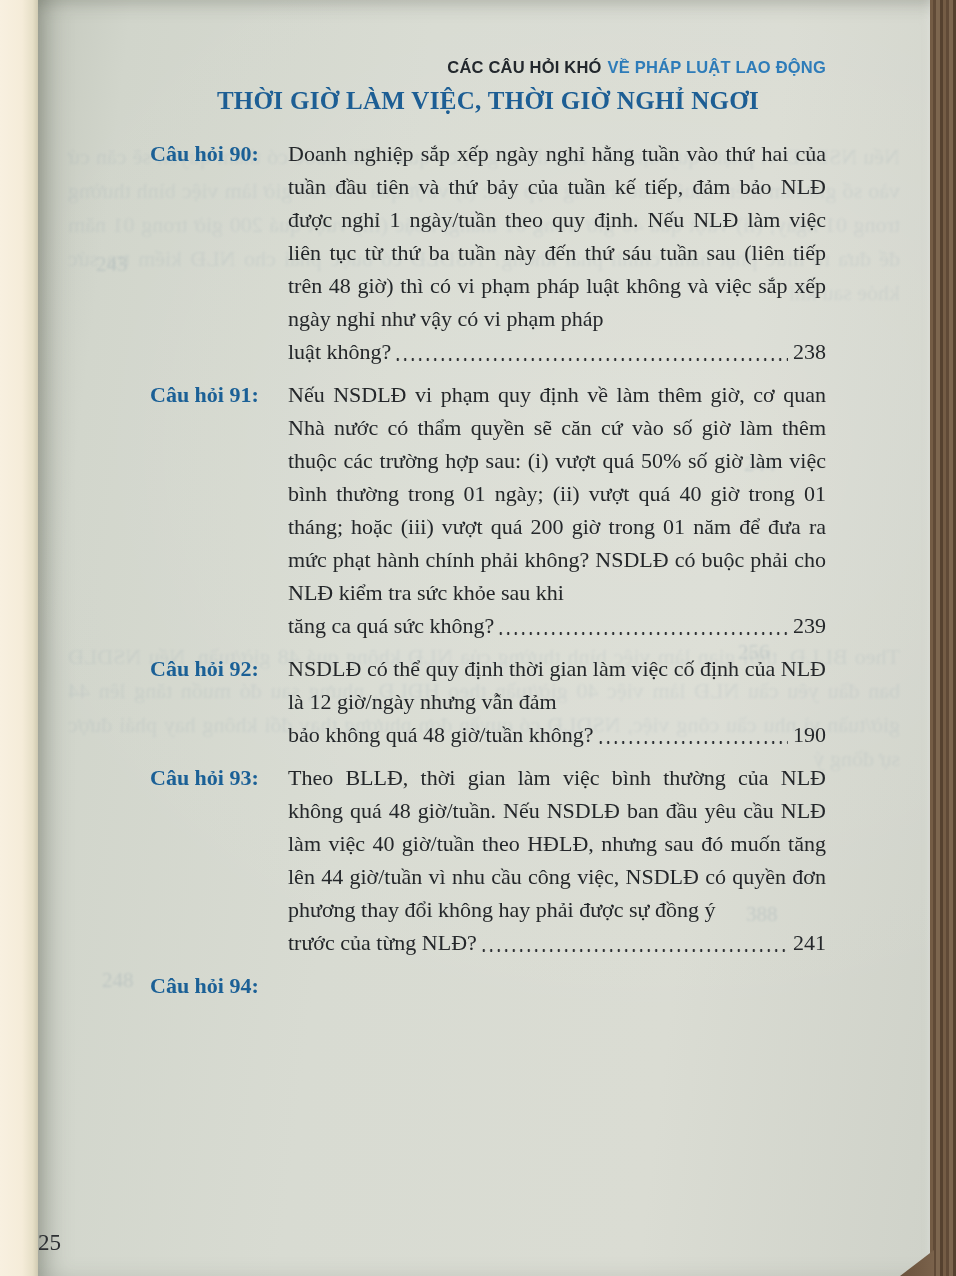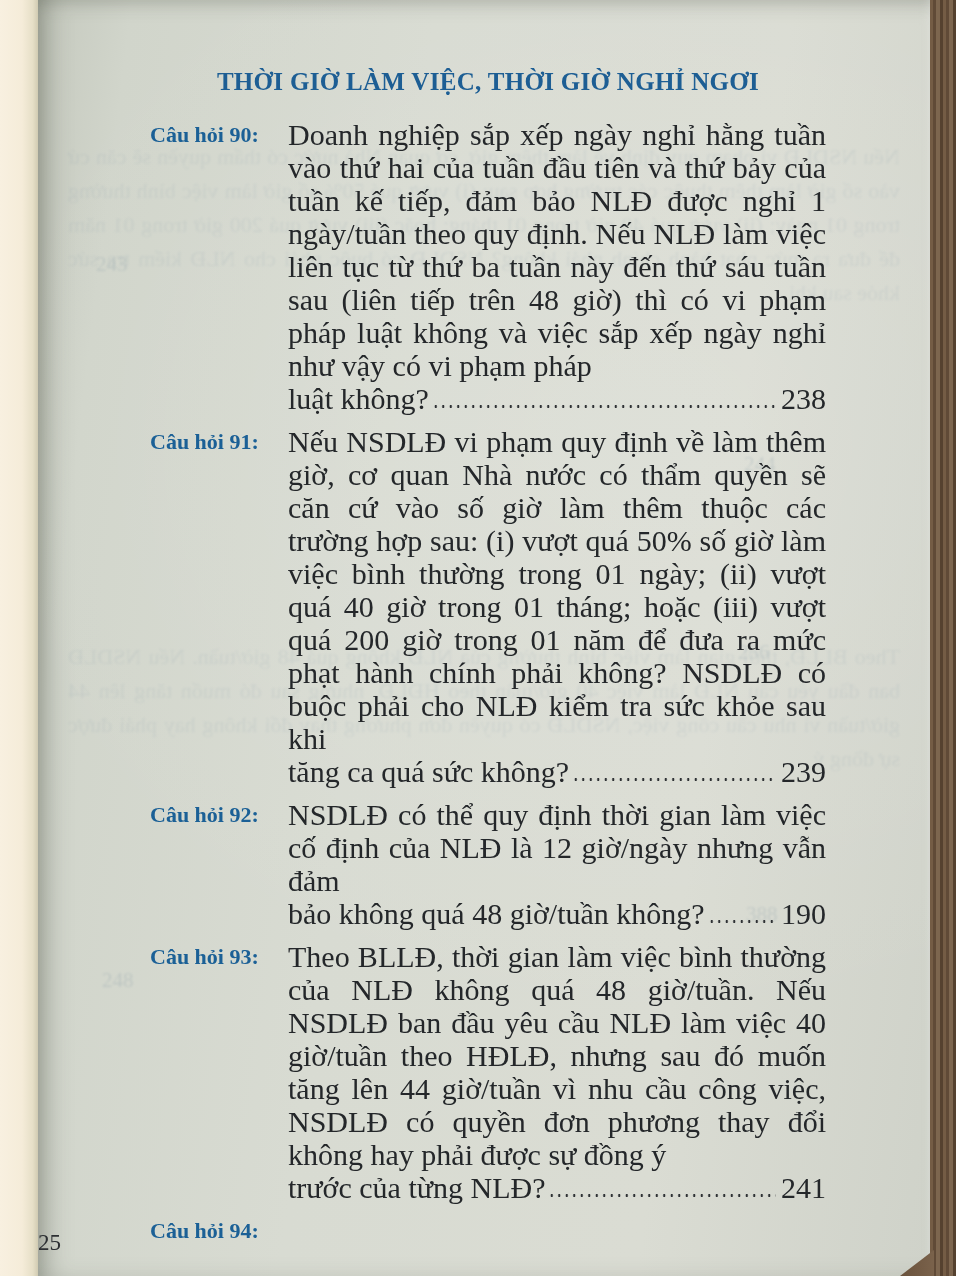--- a/index.html
+++ b/index.html
@@ -88,21 +88,21 @@
 
   
   .entries{margin-top:22px;}
   .entry{display:flex;margin-bottom:10px;}
   .entry-label{
     flex:none;width:138px;
     color:#1b6096;font-weight:bold;
     font-size:22px;line-height:33px;
     white-space:nowrap;
   }
-  .entry-content{flex:1;font-size:30px;line-height:33px;color:#24272a;}
+  .entry-content{flex:1;font-size:22px;line-height:33px;color:#24272a;}
   .entry-text{margin:0;text-align:justify;}
   .tail-row{display:flex;}
   .tail{flex:none;}
   .leader{flex:1;position:relative;min-width:40px;}
   .leader::after{
     content:"";position:absolute;left:3px;right:5px;bottom:7px;height:3px;
     background-image:radial-gradient(circle,#2e3134 1.15px,transparent 1.45px);
     background-size:7.5px 3px;background-repeat:repeat-x;background-position:0 0;
   }
   .pagenum{flex:none;color:#24272a;}
@@ -127,20 +127,23 @@
       <div class="ghost g2">Theo BLLĐ, thời gian làm việc bình thường của NLĐ không quá 48 giờ/tuần. Nếu NSDLĐ ban đầu yêu cầu NLĐ làm việc 40 giờ/tuần theo HĐLĐ, nhưng sau đó muốn tăng lên 44 giờ/tuần vì nhu cầu công việc, NSDLĐ có quyền đơn phương thay đổi không hay phải được sự đồng ý</div>
       <span class="gnum n1">243</span>
       <span class="gnum n2">244</span>
       <span class="gnum n3">256</span>
       <span class="gnum n4">248</span>
       <span class="gnum n5">388</span>
     </div>
 
     <div class="page-inner">
 
+      <div class="running-header">
+        <span>CÁC CÂU HỎI KHÓ</span><span class="hl">VỀ PHÁP LUẬT LAO ĐỘNG</span>
+      </div>
 
       <div class="section-title">THỜI GIỜ LÀM VIỆC, THỜI GIỜ NGHỈ NGƠI</div>
 
       <div class="entries">
 
         <div class="entry">
           <div class="entry-label">Câu hỏi 90:</div>
           <div class="entry-content">
             <p class="entry-text">Doanh nghiệp sắp xếp ngày nghỉ hằng tuần vào thứ hai của tuần đầu tiên và thứ bảy của tuần kế tiếp, đảm bảo NLĐ được nghỉ 1 ngày/tuần theo quy định. Nếu NLĐ làm việc liên tục từ thứ ba tuần này đến thứ sáu tuần sau (liên tiếp trên 48 giờ) thì có vi phạm pháp luật không và việc sắp xếp ngày nghỉ như vậy có vi phạm pháp</p>
             <div class="tail-row">

